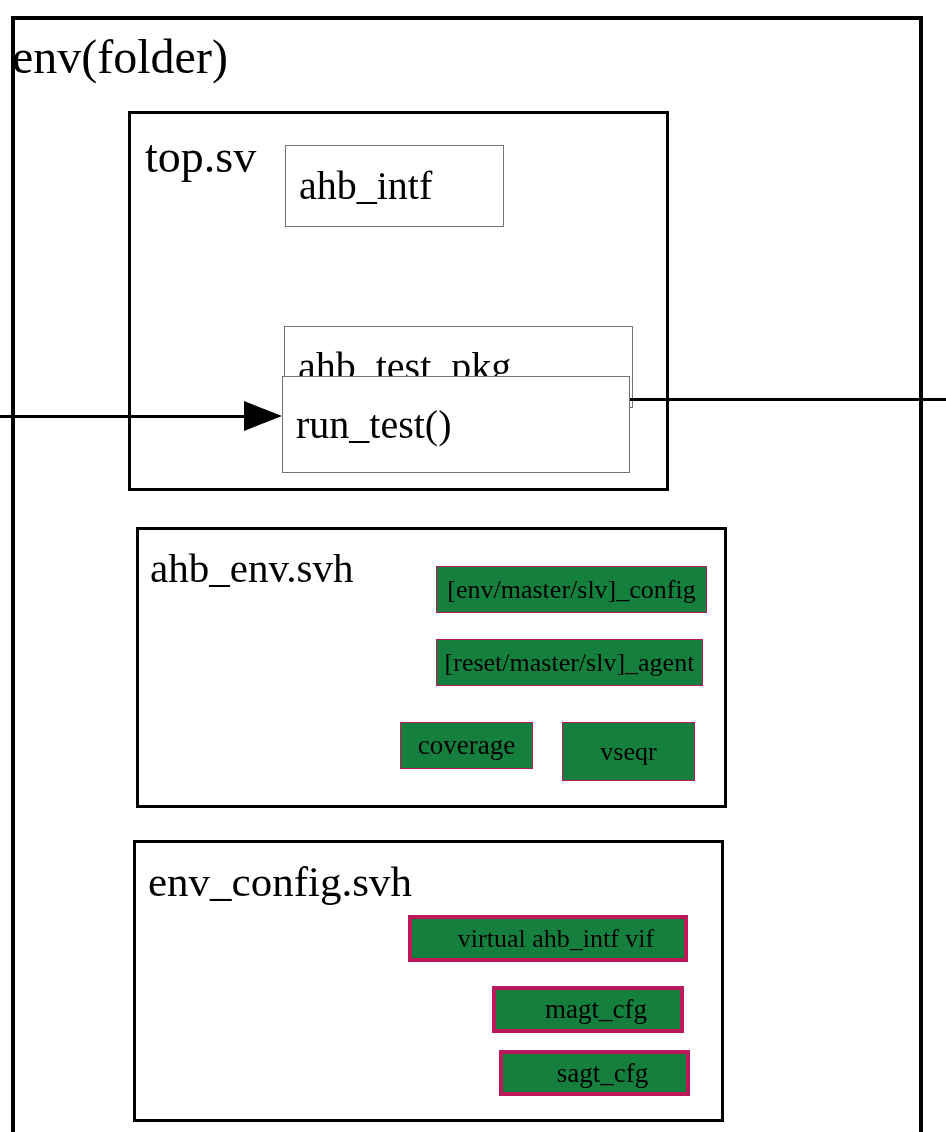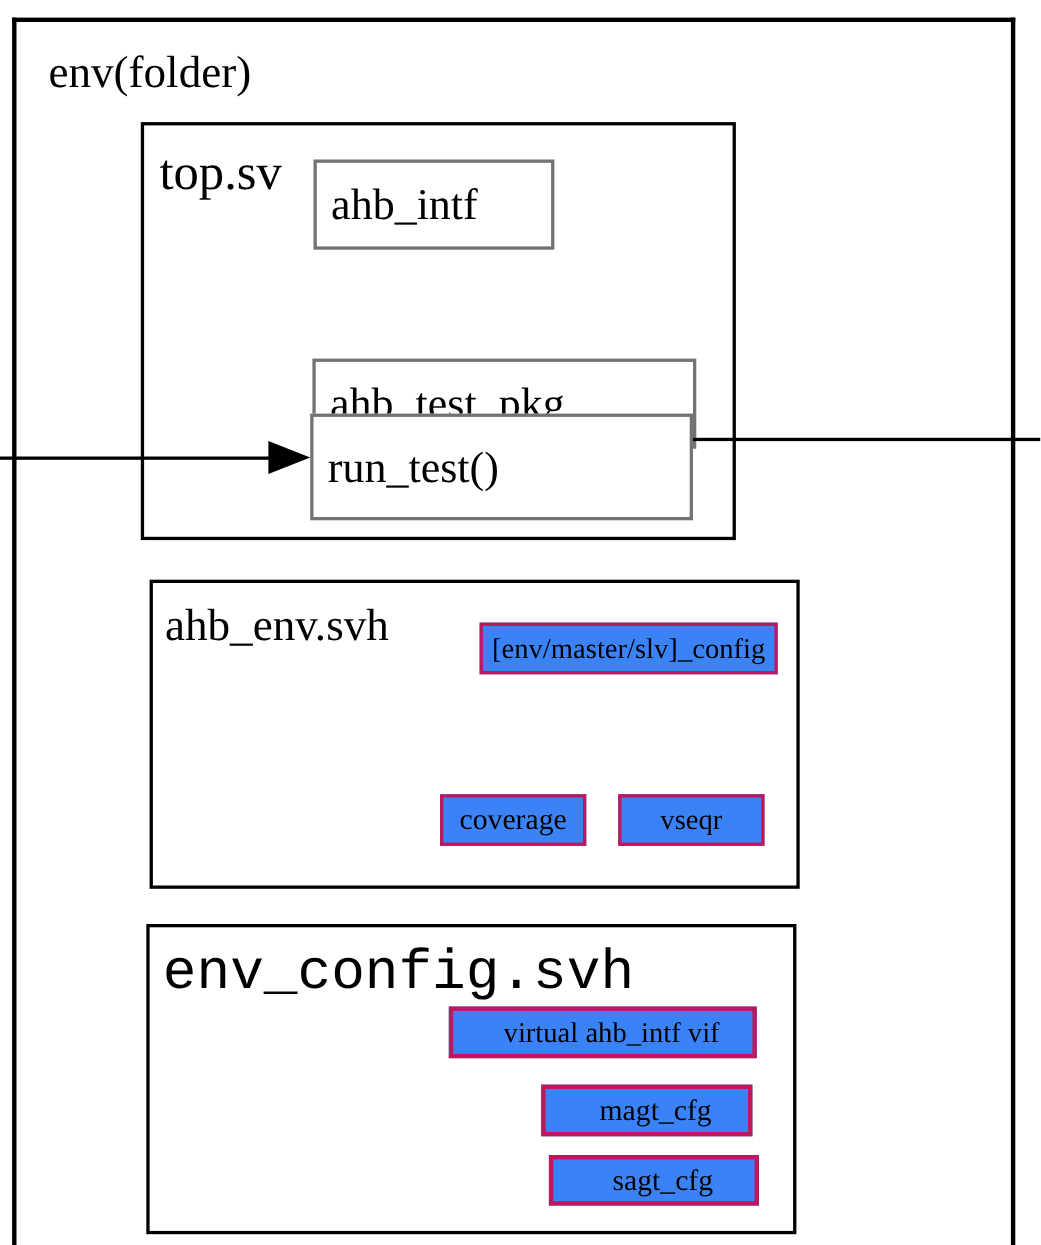--- a/index.html
+++ b/index.html
@@ -23,33 +23,33 @@
     border: 4px solid #000;
     border-bottom: none;
     background: transparent;
   }
   .group-box {
     border: 3px solid #000;
     background: #ffffff;
   }
   
   .big-box {
-    border: 3px solid #737373;
+    border: 1px solid #737373;
     background: #ffffff;
     display: flex;
     align-items: center;
     padding-left: 13px;
     font-size: 40px;
     line-height: 1;
     white-space: nowrap;
   }
   
   .small-box {
-    border: 3px solid #be185d;
-    background: #3b82f6;
+    border: 1px solid #be185d;
+    background: #15803d;
     display: flex;
     align-items: center;
     justify-content: center;
     font-size: 26px;
     line-height: 1;
     white-space: nowrap;
   }
   .small-box.thick { border-width: 4px; padding-left: 16px; }
 
   .title-label {
@@ -69,21 +69,21 @@
     border-bottom: 15px solid transparent;
   }
 </style>
 </head>
 <body>
 
 <div class="canvas">
 
   <div class="abs outer-box" style="left:11px; top:16px; width:912px; height:1200px;"></div>
 
-  <div class="abs title-label" style="left:44px; top:33px; font-size:41px;margin-top:12px;">env(folder)</div>
+  <div class="abs title-label" style="left:12px; top:33px; font-size:48px;">env(folder)</div>
 
   <div class="abs group-box" style="left:128px; top:111px; width:541px; height:380px;"></div>
 
   <div class="abs title-label" style="left:145px; top:134px; font-size:46px;">top.sv</div>
 
   <div class="abs big-box" style="left:285px; top:145px; width:219px; height:82px;">ahb_intf</div>
 
   <div class="abs big-box" style="left:284px; top:279px; width:349px; height:82px;margin-top:47px;">ahb_test_pkg</div>
 
   <div class="abs big-box" style="left:282px; top:376px; width:348px; height:97px;">run_test()</div>
@@ -92,28 +92,29 @@
   <div class="abs arrow-head" style="left:244px; top:401px;"></div>
 
   <div class="abs h-line" style="left:630px; top:398px; width:316px;"></div>
 
   <div class="abs group-box" style="left:136px; top:527px; width:591px; height:281px;"></div>
 
   <div class="abs title-label" style="left:150px; top:548px; font-size:41px;">ahb_env.svh</div>
 
   <div class="abs small-box" style="left:436px; top:566px; width:271px; height:47px;">[env/master/slv]_config</div>
 
+  <div class="abs small-box" style="left:436px; top:639px; width:267px; height:47px;">[reset/master/slv]_agent</div>
 
   <div class="abs small-box" style="left:400px; top:722px; width:133px; height:47px; font-size:27px;font-family:Liberation Serif, serif;">coverage</div>
 
-  <div class="abs small-box" style="left:562px; top:722px; width:133px; height:47px;">vseqr</div>
+  <div class="abs small-box" style="left:562px; top:722px; width:133px; height:59px;">vseqr</div>
 
   <div class="abs group-box" style="left:133px; top:840px; width:591px; height:282px;"></div>
 
-  <div class="abs title-label" style="left:148px; top:860px; font-size:51px;font-family:Liberation Mono, monospace;">env_config.svh</div>
+  <div class="abs title-label" style="left:148px; top:860px; font-size:43px;">env_config.svh</div>
 
   <div class="abs small-box thick" style="left:408px; top:915px; width:280px; height:47px;">virtual ahb_intf vif</div>
 
   <div class="abs small-box thick" style="left:492px; top:986px; width:192px; height:47px; font-size:27px;">magt_cfg</div>
 
   <div class="abs small-box thick" style="left:499px; top:1050px; width:191px; height:46px; font-size:27px;">sagt_cfg</div>
 
 </div>
 
 </body></html>

